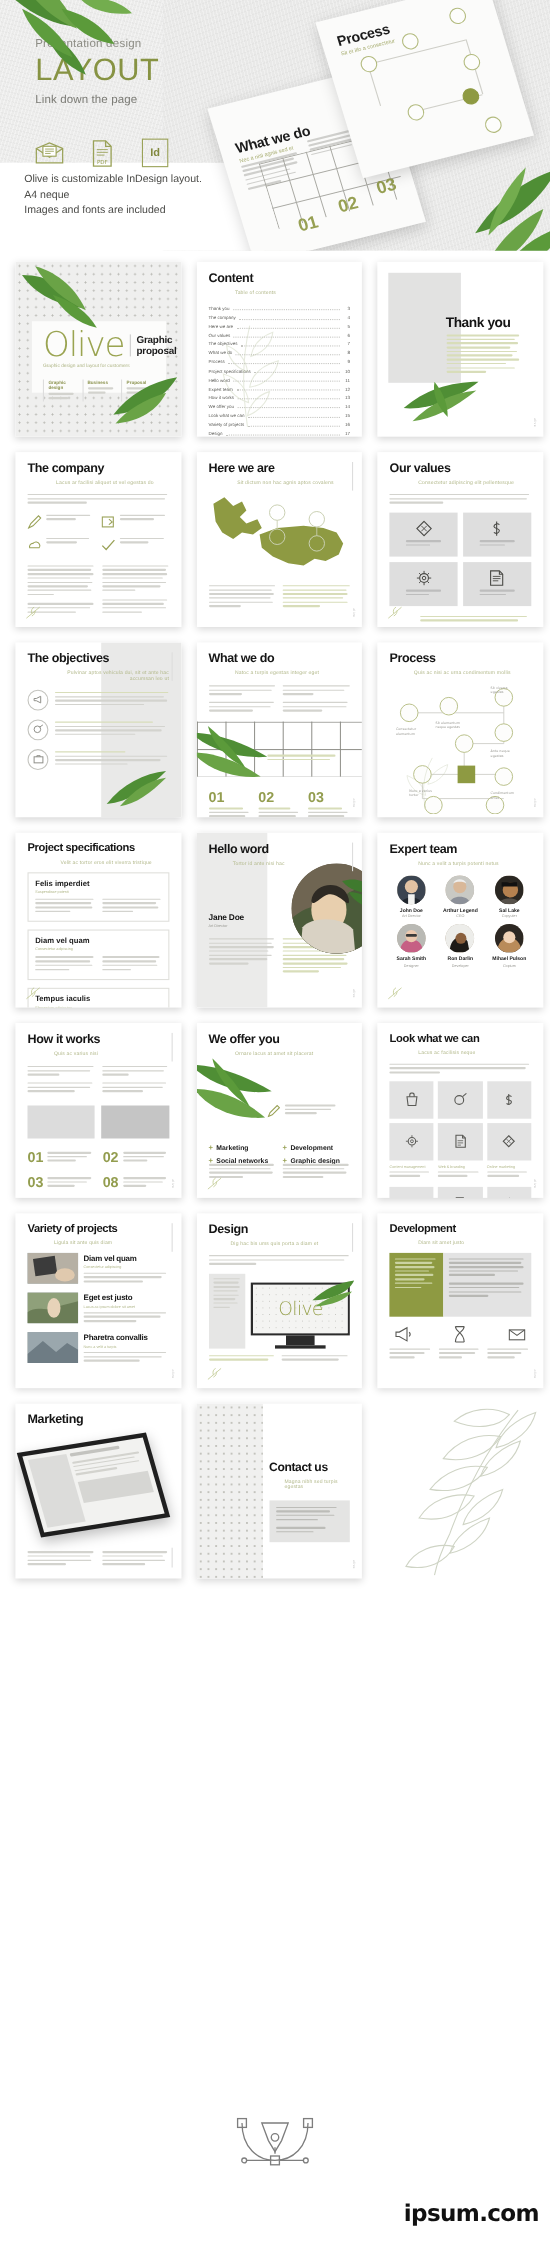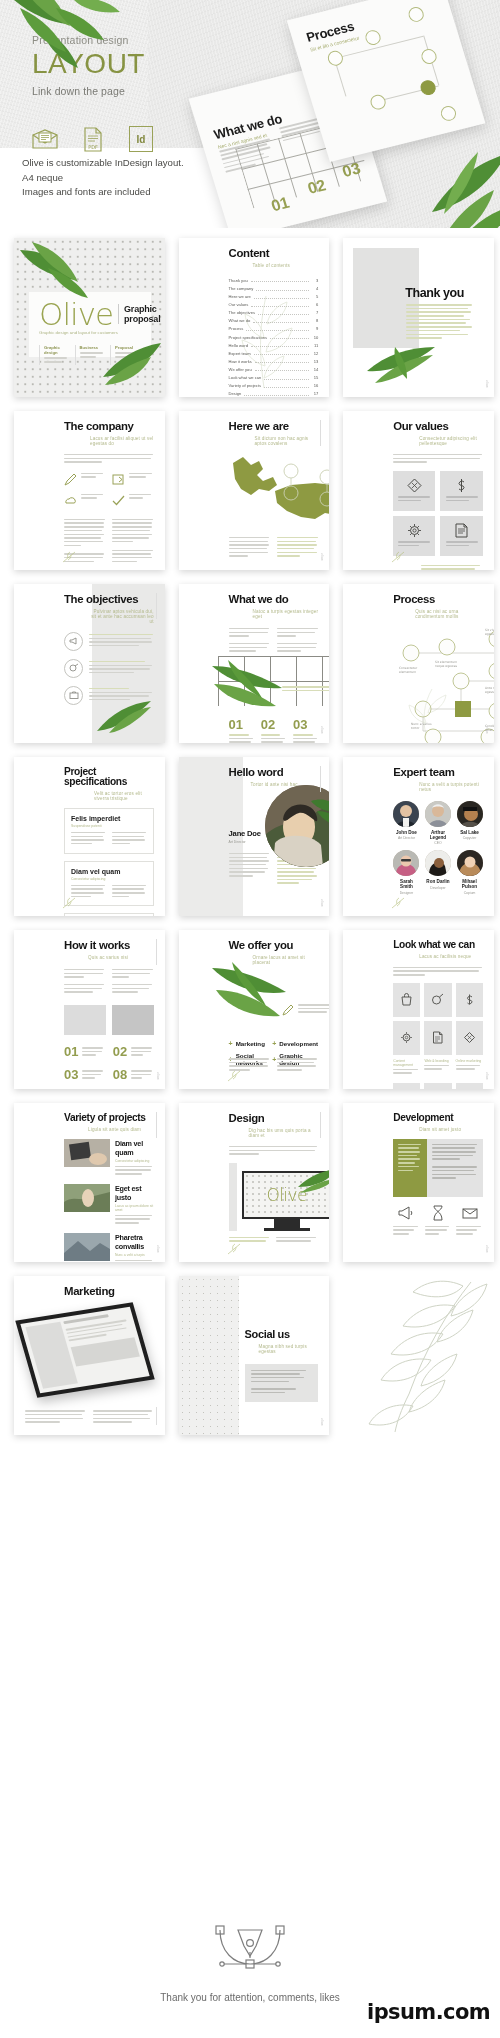--- a/index.html
+++ b/index.html
@@ -139,21 +139,21 @@
   }
   .thumb {
     position: relative;
     width: 150.6px;
     height: 159px;
     background: #fff;
     box-shadow: 0 2px 7px rgba(0,0,0,.17);
     overflow: hidden;
     flex: 0 0 auto;
   }
-  .t-pad { padding: 10px 11px; height:100%; position:relative;margin-left:39px; }
+  .t-pad { padding: 10px 11px; height:100%; position:relative; }
   .t-title {
     font-size: 11.4px; font-weight: 700; color: #151515;
     letter-spacing: -.35px; line-height: 1;
   }
   .t-title.sm { font-size: 10.2px; }
   .t-sub {
     font-size: 4.6px; color: #b3b98c; margin-top: 3.5px; letter-spacing:.15px;
     text-align:right;
   }
   .t-sub.lft { text-align:left; }
@@ -1548,21 +1548,21 @@
               <div class="bl" style="width:64%"></div>
             </div>
         </div>
       </div>
       <div class="side-rule" style="top:auto;bottom:10px;height:18px"></div>
     </div>
 
     <div class="thumb">
       <div class="contact-dots"></div>
       <div style="position:absolute;left:66px;right:11px;top:52px;">
-        <div style="font-size:11px;font-weight:700;color:#141414;letter-spacing:-.35px">Social us</div>
+        <div style="font-size:11px;font-weight:700;color:#141414;letter-spacing:-.35px">Contact us</div>
         <div class="t-sub lft" style="margin-left:14px">Magna nibh sed turpis egestas</div>
         <div class="contact-grey">
           <div class="bl" style="width:90%;background:#bcbcb8"></div>
             <div class="bl" style="width:80%;background:#bcbcb8"></div>
           <div class="bl" style="width:86%;background:#bcbcb8"></div>
             <div class="bl" style="width:62%;background:#bcbcb8"></div>
           <div style="height:4px"></div>
           <div class="bl" style="width:74%;background:#bcbcb8"></div>
             <div class="bl" style="width:56%;background:#bcbcb8"></div>
         </div>
@@ -1597,15 +1597,14 @@
       <path d="M38 36 L38 42"></path>
       <path d="M8 14 C8 36 22 48 38 48 C54 48 68 36 68 14"></path>
       <rect x="4" y="10" width="8" height="8"></rect>
       <rect x="64" y="10" width="8" height="8"></rect>
       <rect x="34" y="44" width="8" height="8"></rect>
       <path d="M12 48 H34 M42 48 H64"></path>
       <circle cx="10" cy="48" r="2.2"></circle>
       <circle cx="66" cy="48" r="2.2"></circle>
     </g>
   </svg>
-  <div class="foot-text">Thank you for attention, comments, likes</div>
   <div class="wm">ipsum.com</div>
 </div>
 
 </body></html>

